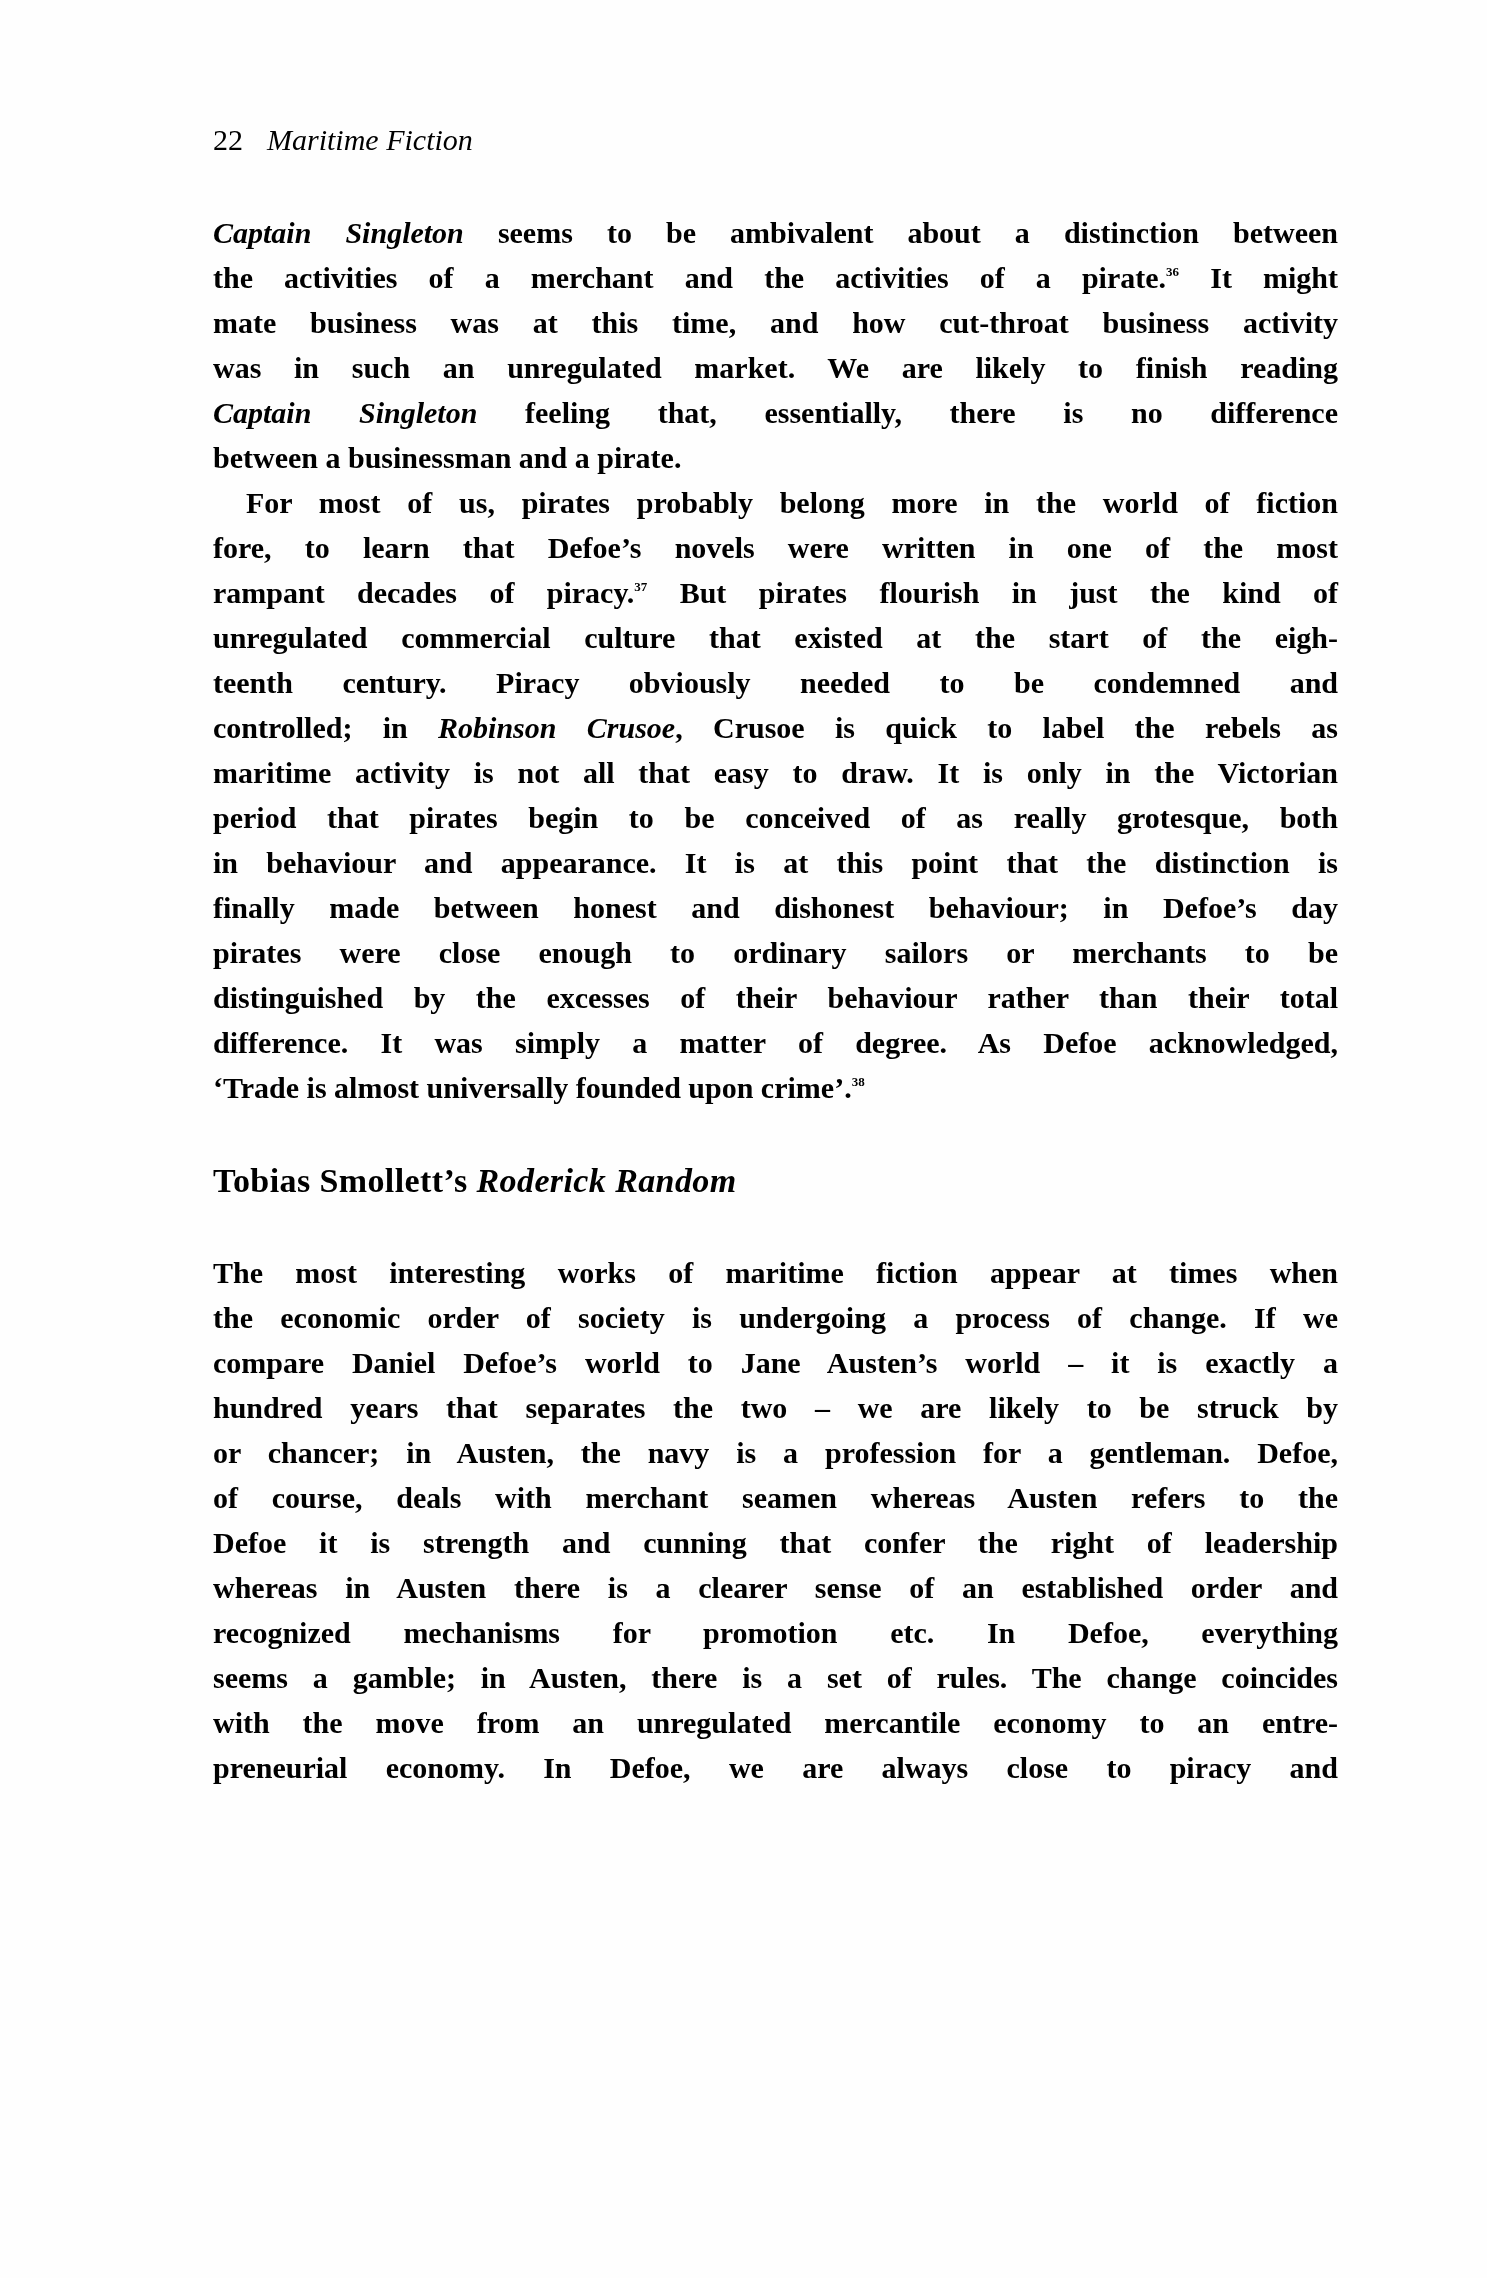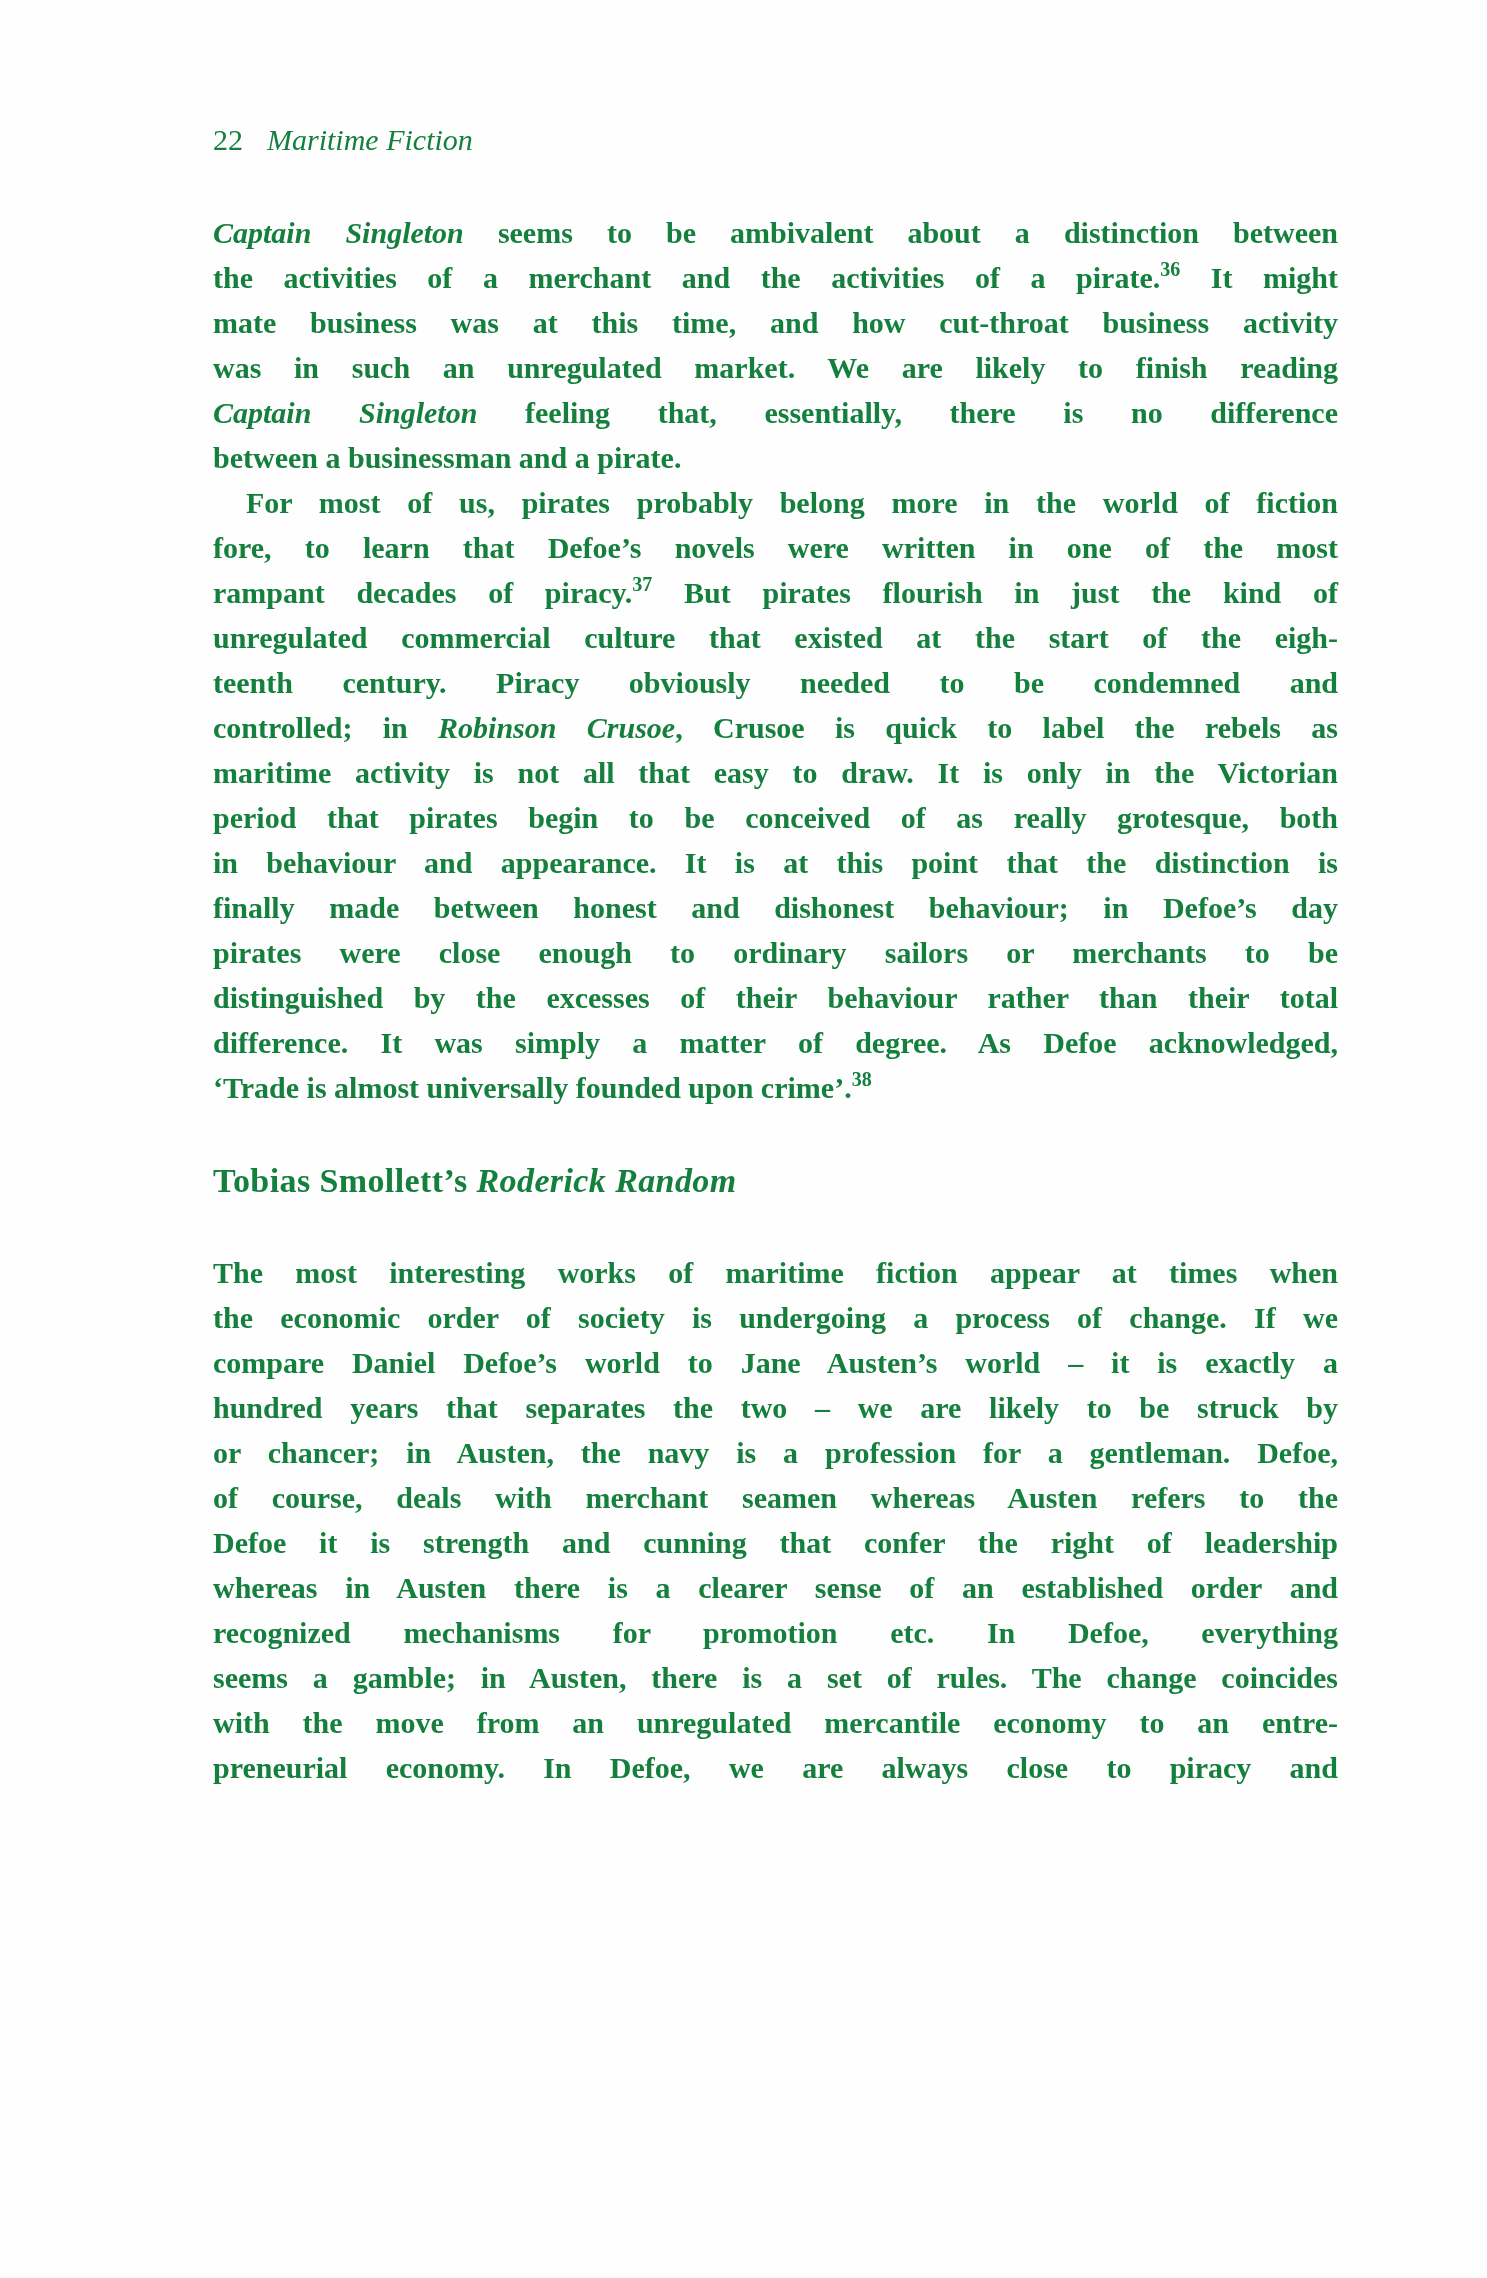--- a/index.html
+++ b/index.html
@@ -5,21 +5,21 @@
   html, body {
     margin: 0;
     padding: 0;
     background: #ffffff;
   }
   .page {
     position: relative;
     width: 1487px;
     height: 2278px;
     background: #fefefe;
-    color: #15803d;
+    color: #000000;
     font-family: "Liberation Serif", serif;
     overflow: hidden;
   }
   .text-block {
     position: absolute;
     left: 213px;
     top: 117px;
     width: 1125px;
   }
   .running-header {
@@ -40,21 +40,21 @@
     text-align-last: justify;
     overflow: visible;
     font-weight: bold;
   }
   .line.last { text-align-last: left; }
   .line.indent { text-indent: 33px; }
   .it  { font-style: italic; }
   .bd  { font-weight: bold; margin-top: 32px; }
   .bdit { font-weight: bold; font-style: italic; }
   .sup {
-    font-size: 20px;
+    font-size: 13px;
     line-height: 0;
     position: relative;
     top: -12px;
     font-style: normal;
   }
   .section-heading {
     margin: 47px 0 45px 0;
     padding: 0;
     font-size: 34px;
     line-height: 48px;

